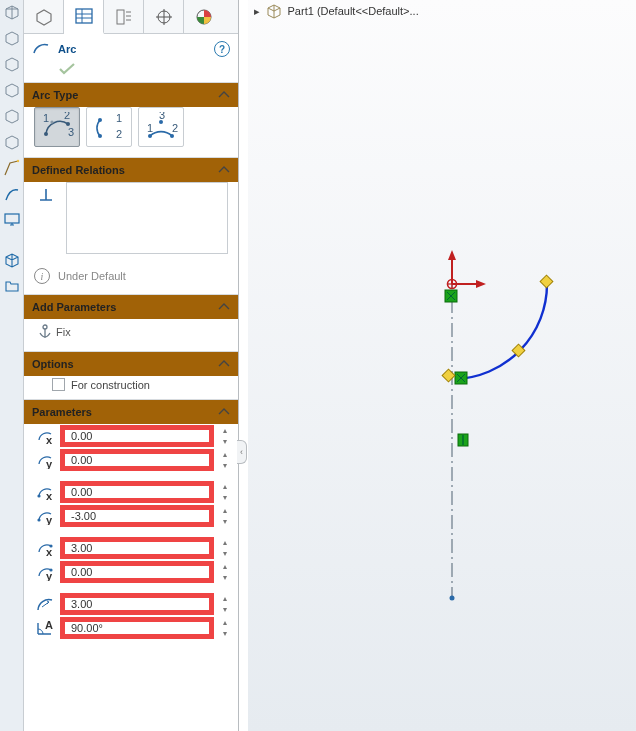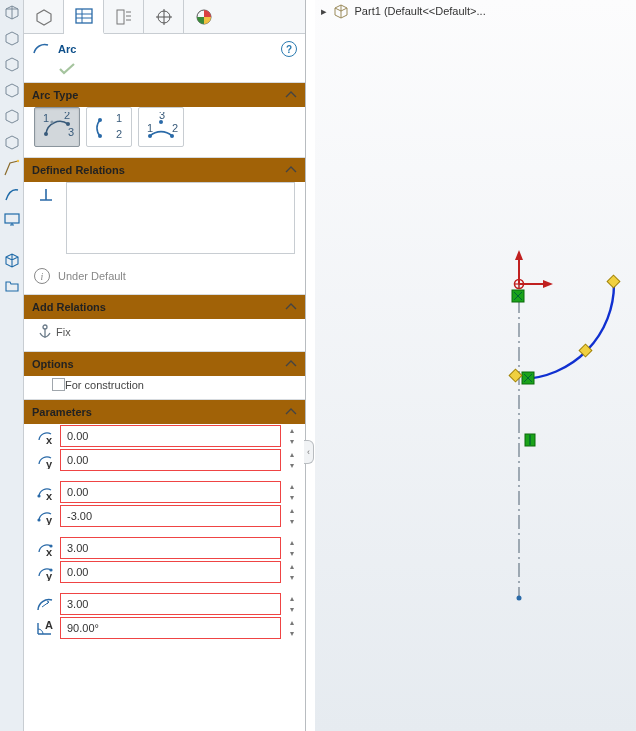--- a/index.html
+++ b/index.html
@@ -6,21 +6,21 @@
 html, body { width: 636px; height: 731px; overflow: hidden; background: #fff; }
 .root { display: flex; width: 636px; height: 731px; }
 
 
 .vbar { width: 24px; background: #e9eef3; border-right: 1px solid #c8cdd2; display: flex; flex-direction: column; align-items: center; padding-top: 2px; gap: 6px; }
 .vbar .vicon { width: 20px; height: 20px; display: flex; align-items: center; justify-content: center; color: #7a8a99; }
 .vbar .vicon.active { color: #1e6aa8; }
 .vbar svg { overflow: visible; }
 
 
-.panel { width: 282px; background: #fff; border-right: 1px solid #b8bcc0; display: flex; flex-direction: column; overflow-y: auto; }
+.panel { width: 215px; background: #fff; border-right: 1px solid #b8bcc0; display: flex; flex-direction: column; overflow-y: auto; }
 .tabs { display: flex; border-bottom: 1px solid #c8cdd2; background: #f5f7f9; height: 34px; }
 .tab { width: 40px; display: flex; align-items: center; justify-content: center; border-right: 1px solid #c8cdd2; color: #555; }
 .tab.selected { background: #fff; border-bottom: 2px solid #fff; margin-bottom: -1px; }
 .tab:last-child { border-right: none; }
 
 .hdr { display: flex; align-items: center; padding: 6px 8px 2px 8px; gap: 8px; }
 .hdr .title { color: #0e4f8a; font-weight: bold; flex: 1; }
 .hdr .help { color: #2a7ab0; width: 16px; height: 16px; border: 1.5px solid #2a7ab0; border-radius: 50%; display: flex; align-items: center; justify-content: center; font-size: 10px; font-weight: bold; }
 .confirm { padding: 2px 8px 6px 34px; color: #a8c7a8; }
 .confirm svg { display: block; }
@@ -37,26 +37,26 @@
 .relrow { display: flex; gap: 8px; padding: 0 10px 10px 10px; align-items: flex-start; }
 .relicon { width: 24px; height: 24px; color: #2a7ab0; display:flex; align-items:center; justify-content:center; }
 .relbox { flex: 1; height: 72px; border: 1px solid #c8cdd2; background: #fff; }
 
 .underdef { display: flex; align-items: center; gap: 8px; padding: 4px 10px 10px 10px; color: #888; }
 .underdef .iicon { width: 16px; height: 16px; border: 1.3px solid #888; border-radius: 50%; display: flex; align-items: center; justify-content: center; font-family: Georgia, serif; font-style: italic; font-size: 10px; }
 
 .addrel { display: flex; align-items: center; padding: 2px 10px 8px 10px; color: #555; }
 .addrel .ficon { width: 22px; height: 22px; color: #6a7a88; display:flex; align-items:center; justify-content:center;}
 
-.optrow { padding: 2px 10px 8px 28px; display: flex; align-items: center; color: #444; }
+.optrow { padding: 2px 10px 8px 28px; display: flex; align-items: center; gap: 6px; color: #444; }
 .optrow .cb { width: 13px; height: 13px; border: 1px solid #a0a6ac; background: #fff; }
 
 .paramrow { display: flex; align-items: center; padding: 1px 6px 1px 10px; gap: 4px; }
 .paramrow .picon { width: 22px; height: 22px; color: #2a6aa8; display:flex; align-items:center; justify-content:center; flex-shrink:0;}
-.paramrow .pinput { flex: 1; height: 22px; border: 1px solid #ef4444; background: #fff; padding: 0 6px; color: #333; display: flex; align-items: center; }
+.paramrow .pinput { flex: 1; height: 22px; border: 5px solid #ef4444; background: #fff; padding: 0 6px; color: #333; display: flex; align-items: center; }
 .paramrow .spin { width: 14px; display: flex; flex-direction: column; }
 .paramrow .spin .sbtn { height: 11px; display: flex; align-items: center; justify-content: center; color: #777; font-size: 8px; line-height: 1; }
 .paramgap { height: 8px; }
 
 
 .splitter { width: 9px; position: relative; }
 .bump { position: absolute; left: -2px; top: 440px; width: 10px; height: 24px; border: 1px solid #b8bcc0; border-left: none; border-radius: 0 6px 6px 0; background: #f1f3f5; display:flex; align-items:center; justify-content:center; color:#777; font-size:9px;}
 
 
 .viewport { flex: 1; background: linear-gradient(to bottom, #fcfcfd, #e6ebf0); position: relative; }
@@ -242,21 +242,21 @@
         <div class="relbox"></div>
       </div>
       <div class="underdef">
         <span class="iicon">i</span>
         <span>Under Default</span>
       </div>
     </div>
 
     <div class="section">
       <div class="sechdr">
-        <span class="seclabel">Add Relations</span>
+        <span class="seclabel">Add Parameters</span>
         <span class="chev"><svg width="12" height="8">
               <path d="M1 6 L6 1 L11 6" fill="none" stroke="currentColor" stroke-width="1.4"></path>
             </svg></span>
       </div>
       <div class="addrel">
         <span class="ficon">
             <svg width="18" height="18">
               <circle cx="9" cy="4" r="2" fill="none" stroke="#6a7a88" stroke-width="1.3"></circle>
               <path d="M9 6 L9 15 M4 10 Q9 18 14 10" fill="none" stroke="#6a7a88" stroke-width="1.3"></path>
             </svg>

